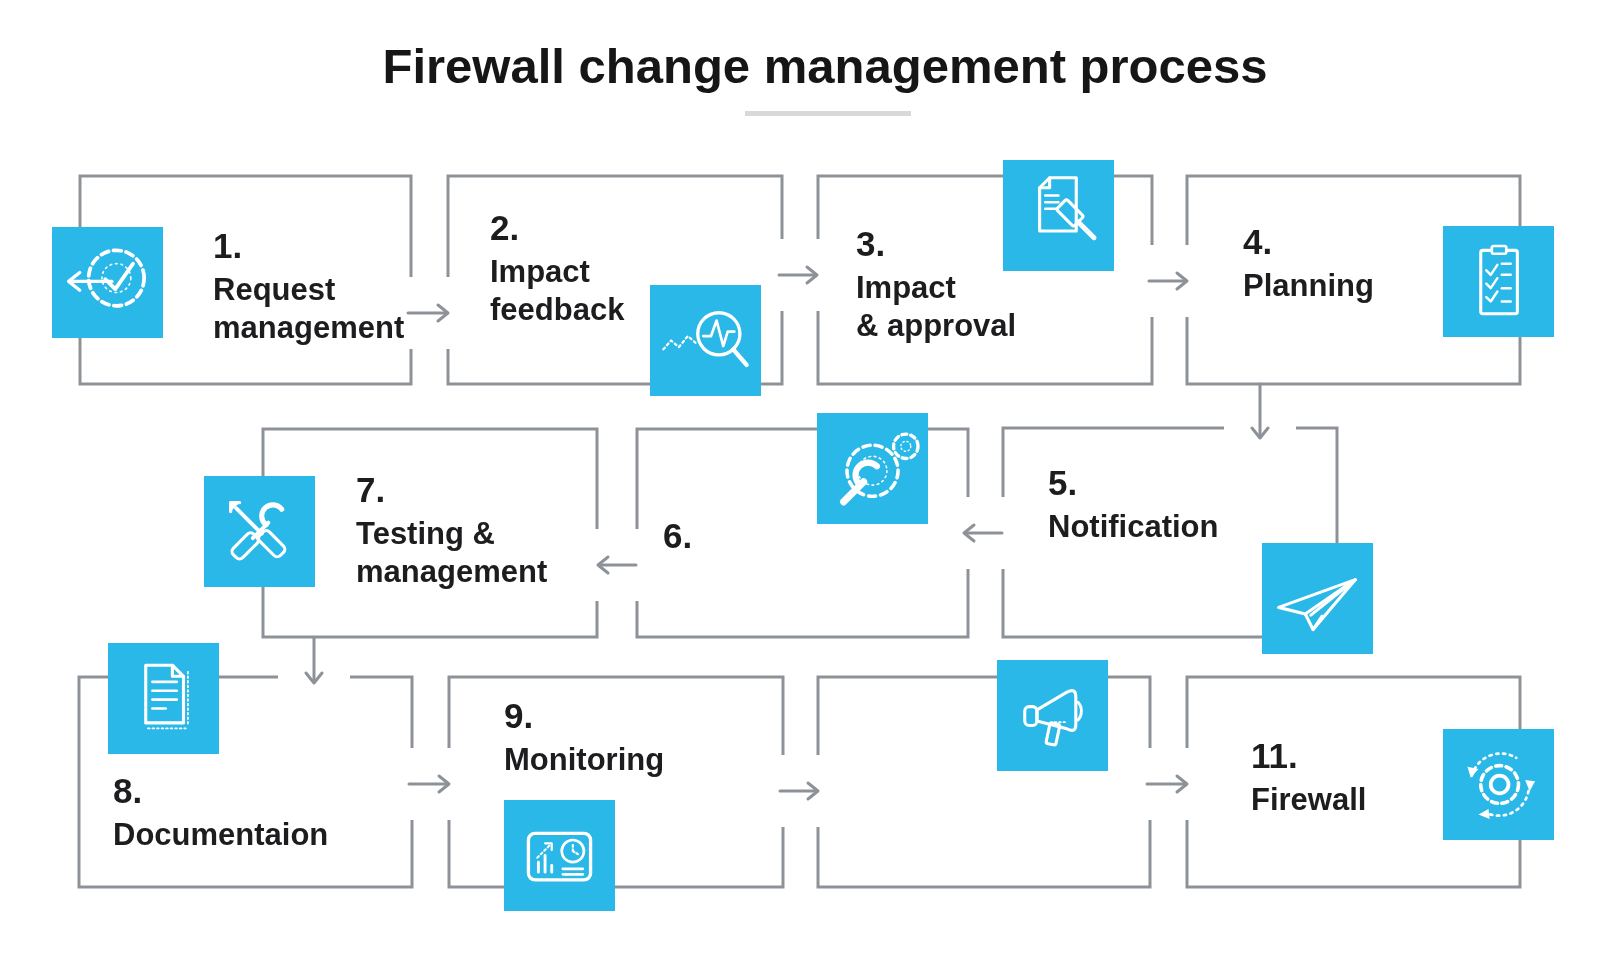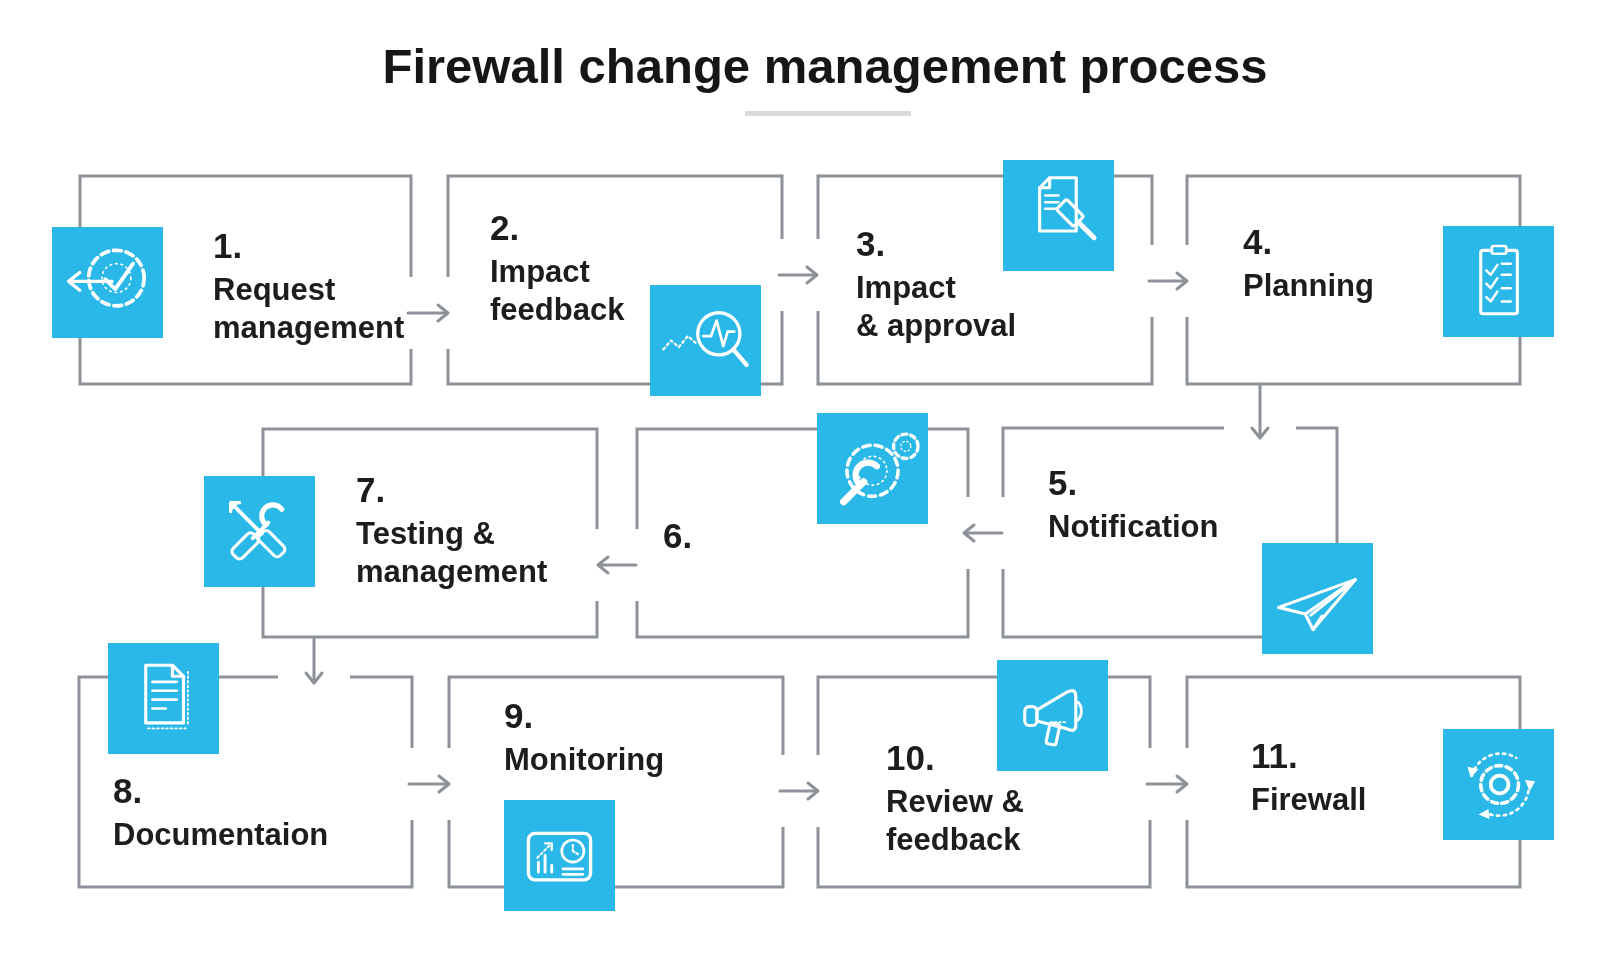--- a/index.html
+++ b/index.html
@@ -246,22 +246,18 @@
     <div class="lbl"><span>Testing &amp;</span><br><span>management</span></div>
   </div>
   <div class="step" style="left:113px;top:773px">
     <div class="num">8.</div>
     <div class="lbl"><span>Documentaion</span></div>
   </div>
   <div class="step" style="left:504px;top:698px">
     <div class="num">9.</div>
     <div class="lbl"><span>Monitoring</span></div>
   </div>
-  <div class="step" style="left:886px;top:740px">
-    <div class="num">10.</div>
-    <div class="lbl"><span>Review &amp;</span><br><span>feedback</span></div>
-  </div>
   <div class="step" style="left:1251px;top:738px">
     <div class="num">11.</div>
     <div class="lbl"><span>Firewall</span></div>
   </div>
 
 </div>
 
 </body></html>

